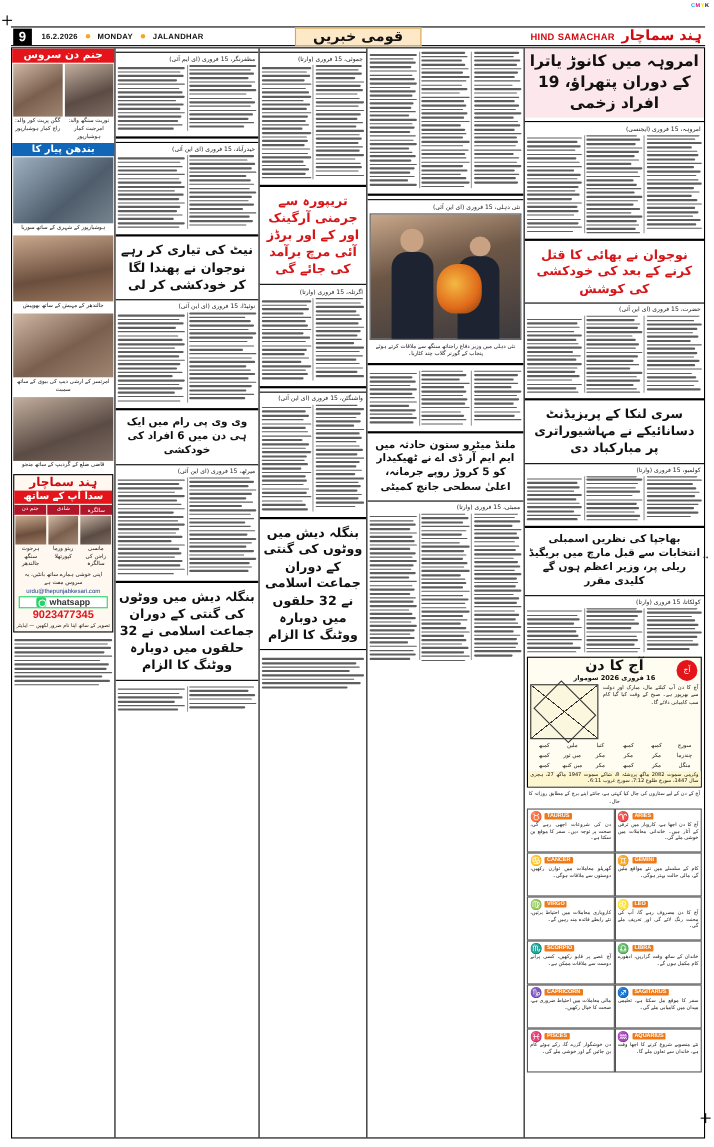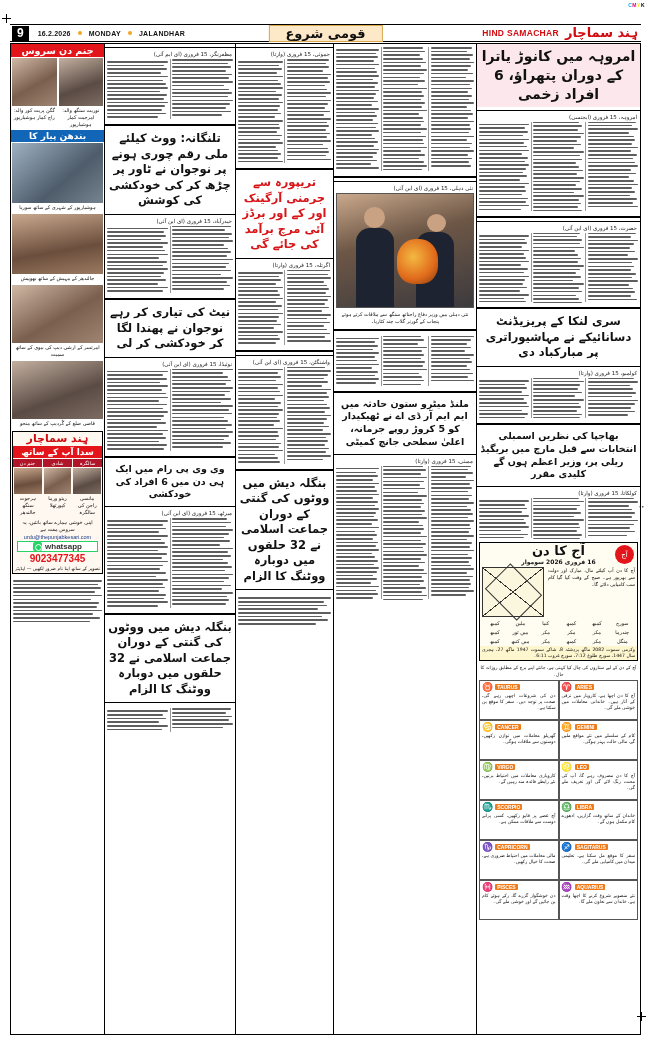--- a/index.html
+++ b/index.html
@@ -153,21 +153,21 @@
   <div class="crop-br"></div>
   <div class="reg-dots">••</div>
 
   <div class="masthead">
     <div class="pageno">9</div>
     <div class="mh-date">16.2.2026</div>
     <span class="dot"></span>
     <div class="mh-day">MONDAY</div>
     <span class="dot"></span>
     <div class="mh-city">JALANDHAR</div>
-    <div class="mh-center urdu">قومی شروع</div>
+    <div class="mh-center urdu">قومی خبریں</div>
     <div class="mh-right">
       <div class="hind">HIND SAMACHAR</div>
       <div class="logo-ur urdu">ہِند سماچار</div>
     </div>
   </div>
 
   <div class="frame">
 
     <div class="vrule" style="left:93px"></div>
     <div class="vrule" style="left:224px"></div>
@@ -296,21 +296,20 @@
           <i style="width:98%"></i>
           <i style="width:91%"></i>
           <i style="width:100%"></i>
         <i style="width:95%"></i>
           <i style="width:89%"></i>
           <i style="width:97%"></i>
           <i style="width:82%"></i>
       </div>
 
       <div class="rule2"></div>
-      <div class="hl med">تلنگانہ: ووٹ کیلئے ملی رقم چوری ہونے پر نوجوان نے ٹاور پر چڑھ کر کی خودکشی کی کوشش</div>
       <div class="rule"></div>
       <div class="dateline">حیدرآباد، 15 فروری (ای این آئی)</div>
       <div class="body-lines" style="column-count:2;column-gap:4px;column-rule:1px solid #999">
         <i style="width:100%"></i>
           <i style="width:93%"></i>
           <i style="width:97%"></i>
           <i style="width:88%"></i>
         <i style="width:100%"></i>
           <i style="width:91%"></i>
           <i style="width:95%"></i>
@@ -932,21 +931,21 @@
           <i style="width:90%"></i>
         <i style="width:94%"></i>
           <i style="width:88%"></i>
           <i style="width:100%"></i>
           <i style="width:82%"></i>
       </div>
     </div>
 
     <div class="col" style="left:466px;right:0">
 
-      <div class="hl big" style="background:#fbe7ec;padding:3px 2px">امروہہ میں کانوڑ یاترا کے دوران پتھراؤ، 6 افراد زخمی</div>
+      <div class="hl big" style="background:#fbe7ec;padding:3px 2px">امروہہ میں کانوڑ یاترا کے دوران پتھراؤ، 19 افراد زخمی</div>
       <div class="rule"></div>
       <div class="dateline">امروہہ، 15 فروری (ایجنسی)</div>
       <div class="body-lines" style="column-count:3;column-gap:4px;column-rule:1px solid #999">
         <i style="width:100%"></i>
           <i style="width:92%"></i>
           <i style="width:97%"></i>
           <i style="width:87%"></i>
         <i style="width:100%"></i>
           <i style="width:90%"></i>
           <i style="width:95%"></i>
@@ -1011,20 +1010,23 @@
           <i style="width:100%"></i>
           <i style="width:89%"></i>
           <i style="width:95%"></i>
         <i style="width:85%"></i>
           <i style="width:98%"></i>
           <i style="width:90%"></i>
           <i style="width:100%"></i>
       </div>
 
       <div class="rule2"></div>
+      <div class="hl med">
+        <span class="red">نوجوان نے بھائی کا قتل کرنے کے بعد کی خودکشی کی کوشش</span>
+      </div>
       <div class="rule"></div>
       <div class="dateline">حضرت، 15 فروری (ای این آئی)</div>
       <div class="body-lines" style="column-count:3;column-gap:4px;column-rule:1px solid #999">
         <i style="width:100%"></i>
           <i style="width:91%"></i>
           <i style="width:96%"></i>
           <i style="width:85%"></i>
         <i style="width:100%"></i>
           <i style="width:89%"></i>
           <i style="width:94%"></i>

